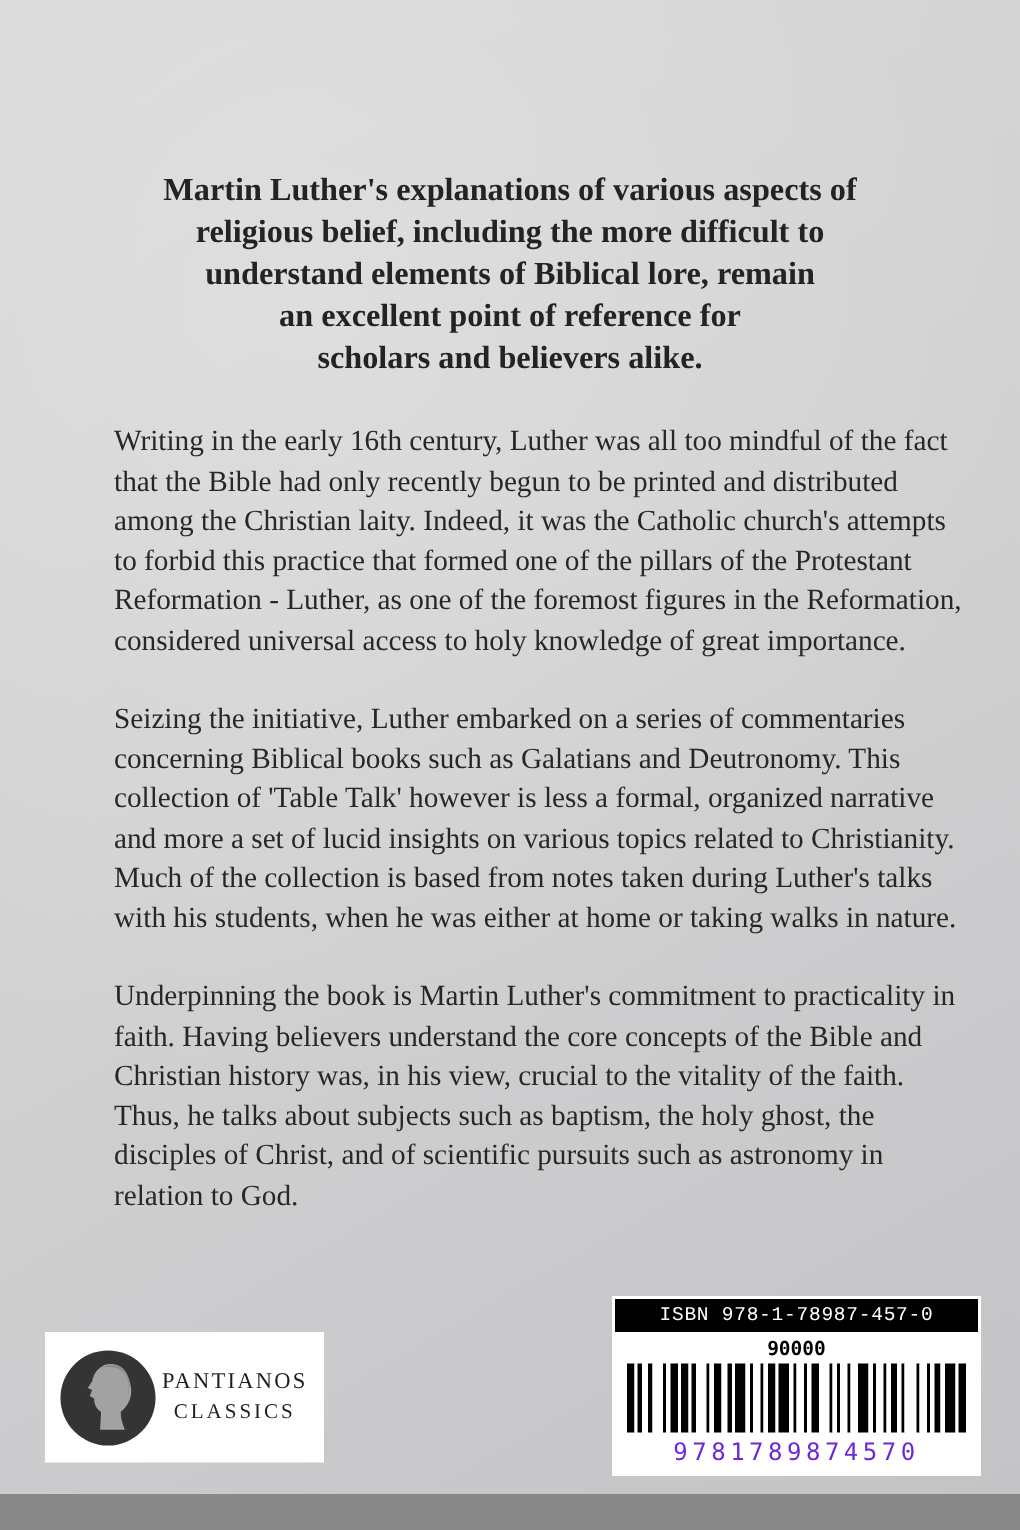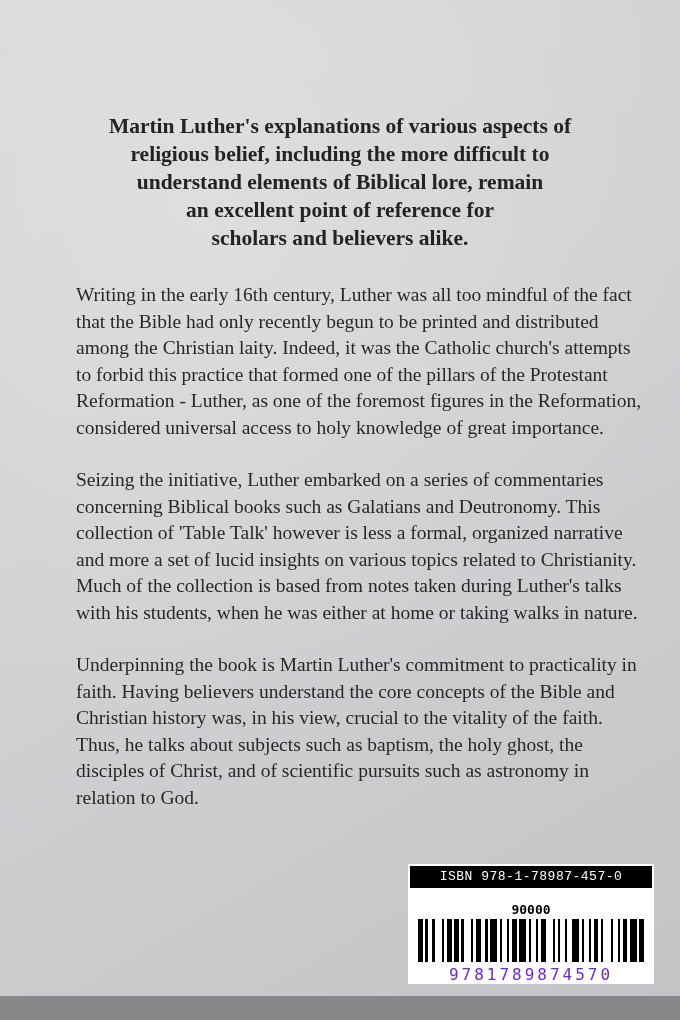--- a/index.html
+++ b/index.html
@@ -99,21 +99,21 @@
     font-size: 13px;
     letter-spacing: 0.5px;
     margin: 2px 2px 0 2px;
   }
   .price-code {
     text-align: center;
     font-family: "DejaVu Sans Mono", monospace;
     font-weight: bold;
     font-size: 13px;
     line-height: 16px;
-    margin-top: 14px;
+    margin-top: 4px;
     color: #000;
   }
   .bars {
     display: flex;
     height: 46px;
     margin: 1px 10px 0 10px;
   }
   .bars div { height: 100%; }
   .barcode-digits {
     text-align: center;
@@ -134,20 +134,41 @@
 understand elements of Biblical lore, remain
 an excellent point of reference for
 scholars and believers alike.</div>
 
   <div class="body-copy">
     <p>Writing in the early 16th century, Luther was all too mindful of the fact that the Bible had only recently begun to be printed and distributed among the Christian laity. Indeed, it was the Catholic church's attempts to forbid this practice that formed one of the pillars of the Protestant Reformation - Luther, as one of the foremost figures in the Reformation, considered universal access to holy knowledge of great importance.</p>
     <p>Seizing the initiative, Luther embarked on a series of commentaries concerning Biblical books such as Galatians and Deutronomy. This collection of 'Table Talk' however is less a formal, organized narrative and more a set of lucid insights on various topics related to Christianity. Much of the collection is based from notes taken during Luther's talks with his students, when he was either at home or taking walks in nature.</p>
     <p>Underpinning the book is Martin Luther's commitment to practicality in faith. Having believers understand the core concepts of the Bible and Christian history was, in his view, crucial to the vitality of the faith. Thus, he talks about subjects such as baptism, the holy ghost, the disciples of Christ, and of scientific pursuits such as astronomy in relation to God.</p>
   </div>
 
+  <div class="publisher">
+    <span class="emblem">
+      <svg viewBox="0 0 100 100" width="66" height="66" aria-hidden="true">
+        <circle cx="50" cy="50" r="48" fill="#343434"></circle>
+        <path d="M60 17
+                 C 47 12, 36 21, 34 33
+                 L 29.5 40 L 34 42 L 31.5 48 L 36 50.5
+                 C 36 57, 38.5 61, 43 64
+                 L 42 82 L 67 82
+                 C 64.5 75, 62.5 70, 63 64
+                 C 71 58, 75 48, 73 38
+                 C 71 27, 67 20, 60 17 Z" fill="#a2a2a2"></path>
+        <path d="M44 20 C 52 14, 62 16, 67 24 C 72 31, 73 40, 70 47
+                 C 73 38, 70 27, 63 22 C 57 18, 49 18, 44 20 Z" fill="#8b8b8b"></path>
+      </svg>
+    </span>
+    <span class="publisher-name">
+      <div class="line1">PANTIANOS</div>
+      <div class="line2">CLASSICS</div>
+    </span>
+  </div>
 
   <div class="barcode">
     <div class="isbn-strip">ISBN 978-1-78987-457-0</div>
     <div class="price-code">90000</div>
     <div class="bars" id="bars">
         <div style="flex-grow: 2; background: rgb(0, 0, 0);"></div>
         <div style="flex-grow: 1; background: rgb(255, 255, 255);"></div>
         <div style="flex-grow: 1; background: rgb(0, 0, 0);"></div>
         <div style="flex-grow: 2; background: rgb(255, 255, 255);"></div>
         <div style="flex-grow: 1; background: rgb(0, 0, 0);"></div>

